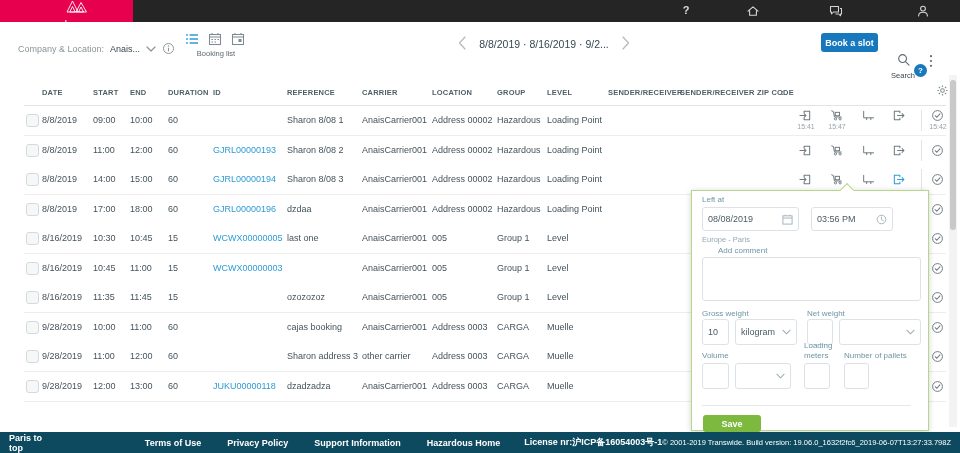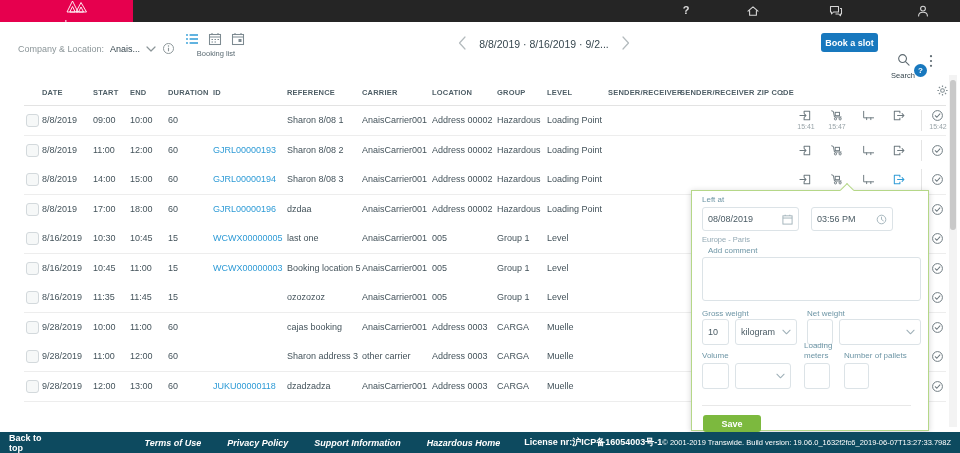--- a/index.html
+++ b/index.html
@@ -80,21 +80,21 @@
   .pdivider { position:absolute; left:10px; top:214px; width:209px; height:1px; background:#e8e8e8; }
   .savebtn { position:absolute; left:11px; top:224px; width:58px; height:17px; background:#7CB93E;
              border:none; border-radius:3px; color:#fff; font-size:9px; font-weight:bold;
              font-family:inherit; cursor:pointer; }
 
   
   .footer { position:absolute; left:0; bottom:0; width:960px; height:21px; background:#0D4A5F;
             display:flex; align-items:center; color:#fff; font-size:9px; font-weight:bold;
             z-index:6; padding:0 9px; }
   .backtop { cursor:pointer; }
-  .flinks { display:flex; margin-left:99px; column-gap:26px;font-style:italic; }
+  .flinks { display:flex; margin-left:99px; column-gap:26px; }
   .flink { cursor:pointer; white-space:nowrap; }
   .license { margin-left:24px; white-space:nowrap; }
   .fcopy { margin-left:auto; font-size:7.5px; font-weight:normal; white-space:nowrap; }
 </style>
 </head>
 <body>
 
 <svg width="0" height="0" style="position:absolute">
   <defs>
     <symbol id="i-logo" viewBox="0 0 22 13">
@@ -503,21 +503,20 @@
           </svg>
         </span>
       </div>
       <div class="trow" style="top: 253.5px;">
         <span class="cbox"></span>
         <span class="td" style="left: 18px;">8/16/2019</span>
         <span class="td" style="left: 69px;">10:45</span>
         <span class="td" style="left: 106px;">11:00</span>
         <span class="td" style="left: 144px;">15</span>
         <span class="td link" style="left: 189px;">WCWX00000003</span>
-        <span class="td" style="left: 263px;">Booking location 5</span>
         <span class="td" style="left: 338px;">AnaisCarrier001</span>
         <span class="td" style="left: 408px;">005</span>
         <span class="td" style="left: 473px;">Group 1</span>
         <span class="td" style="left: 523px;">Level</span>
         <span class="td" style="left: 584px;"></span>
         <span class="td" style="left: 656px;"></span>
         <span class="act-icon" style="left: 775px; top: 8px;">
           <svg width="13" height="13">
             <use href="#i-enter"></use>
           </svg>
@@ -723,21 +722,21 @@
     </div>
     <div class="pinput" style="left:119px; top:16px; width:82px; height:24px">
       <span>03:56 PM</span>
       <span class="icright">
           <svg width="11" height="11">
             <use href="#i-clock"></use>
           </svg>
         </span>
     </div>
     <div class="ptz" style="left:10px; top:44px">Europe - Paris</div>
-    <div class="plabel" style="left:16px; top:55px">Add comment</div>
+    <div class="plabel" style="left:26px; top:55px">Add comment</div>
     <div class="ptextarea" style="left:10px; top:66px; width:219px; height:44px"></div>
 
     <div class="plabel" style="left:10px; top:118px">Gross weight</div>
     <div class="pinput" style="left:10px; top:128px; width:27px; height:26px">10</div>
     <div class="pselect" style="left:43px; top:128px; width:62px; height:26px">
       <span>kilogram</span>
       <span class="icright">
           <svg width="9" height="6">
             <use href="#i-chevdown"></use>
           </svg>
@@ -767,21 +766,21 @@
     <div class="plabel" style="left:112px; top:150px; width:42px; white-space:normal; line-height:1.25">Loading meters</div>
     <div class="pinput" style="left:112px; top:172px; width:26px; height:26px"></div>
     <div class="plabel" style="left:152px; top:160px">Number of pallets</div>
     <div class="pinput" style="left:152px; top:172px; width:25px; height:26px"></div>
 
     <div class="pdivider"></div>
     <button class="savebtn">Save</button>
   </div>
 
   <div class="footer">
-    <span class="backtop">Back to top</span>
+    <span class="backtop">Paris to top</span>
     <span class="flinks">
         <span class="flink">Terms of Use</span>
         <span class="flink">Privacy Policy</span>
         <span class="flink">Support Information</span>
         <span class="flink">Hazardous Home</span>
       </span>
     <span class="license">License nr:沪ICP备16054003号-1</span>
     <span class="fcopy">© 2001-2019 Transwide. Build version: 19.06.0_1632f2fc6_2019-06-07T13:27:33.798Z</span>
   </div>
 

